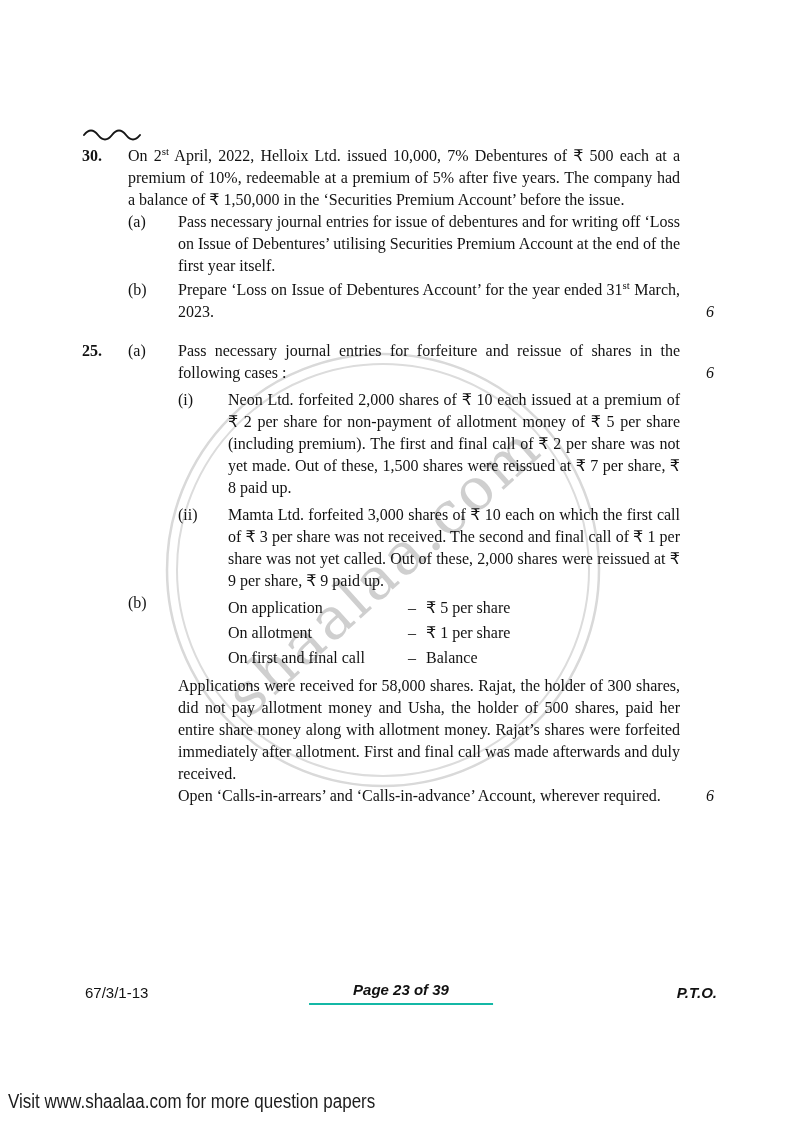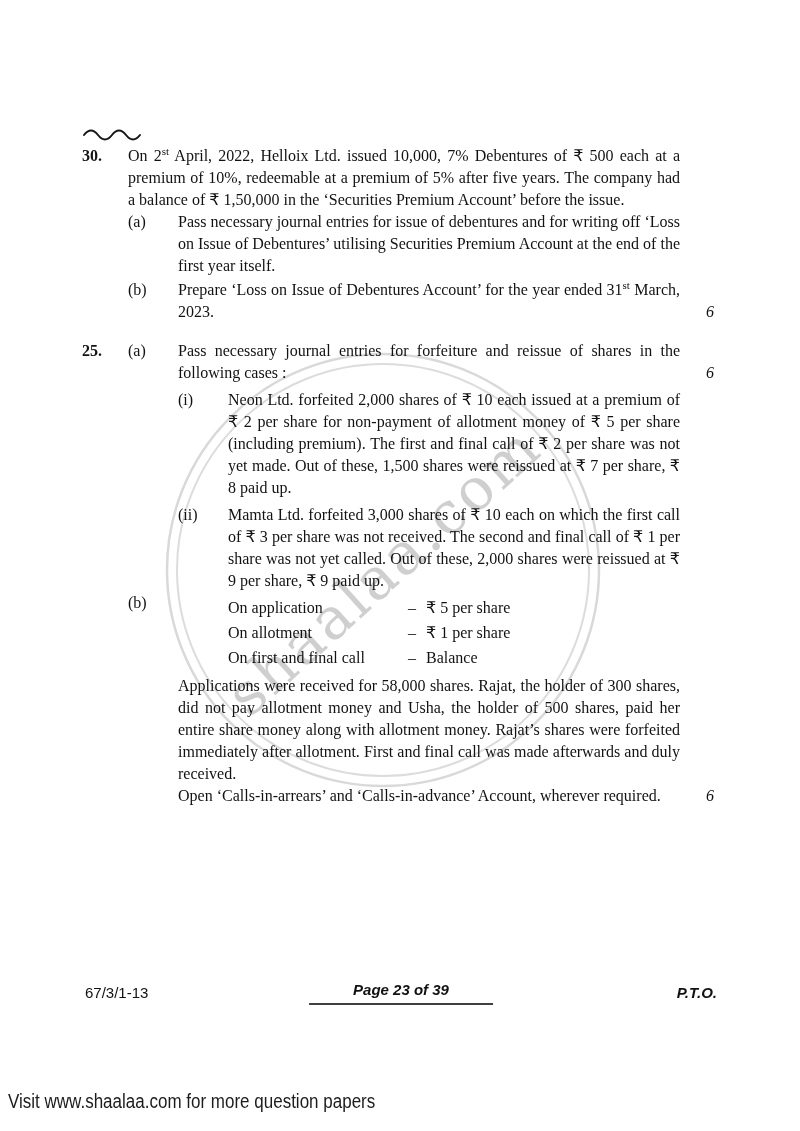--- a/index.html
+++ b/index.html
@@ -54,21 +54,21 @@
   
   .footer {
     position:absolute; left:85px; right:83px; top:984px; z-index:1;
     display:flex; justify-content:space-between; align-items:center;
     font-family:"Liberation Sans",sans-serif; font-size:15px; line-height:18px; color:#111;
   }
   .footer-left { font-weight:normal; }
   .footer-center {
     position:absolute; left:50%; transform:translateX(-50%);
     font-style:italic; font-weight:bold;
-    border-bottom:2px solid #404040; padding:0 44px 4px 44px;
+    border-bottom:2px solid #14b8a6; padding:0 44px 4px 44px;
     white-space:nowrap;
   }
   .footer-right { font-style:italic; font-weight:600; }
 
   
   .bottom-note {
     position:absolute; left:8px; top:1089px; z-index:1;
     font-family:"Liberation Sans",sans-serif; font-size:20px; line-height:24px;
     color:#1c1c1c; transform:scaleX(0.85); transform-origin:left center;
     white-space:nowrap;

